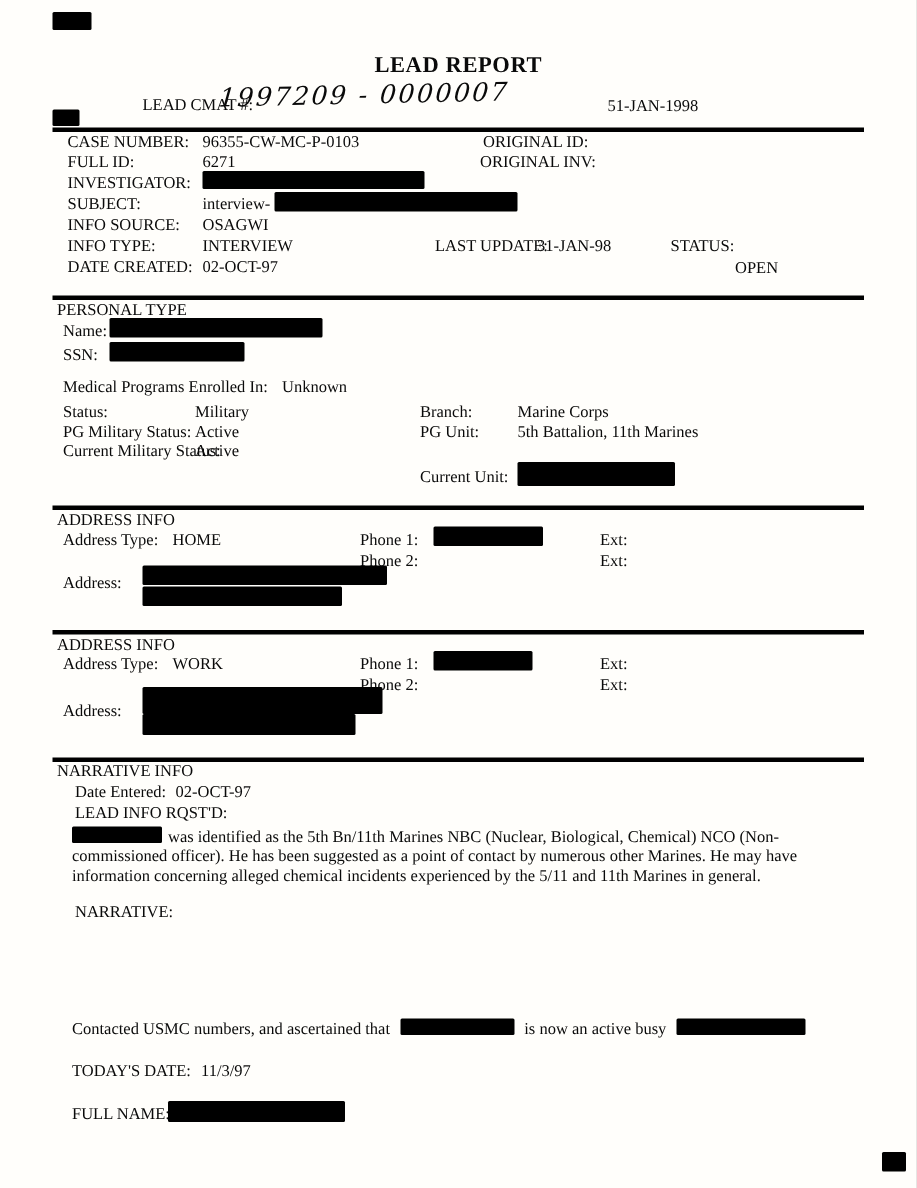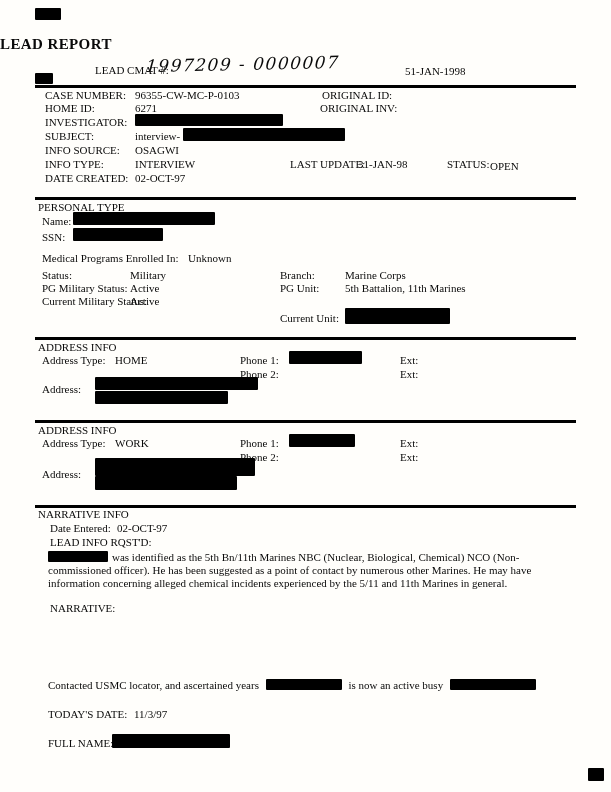--- a/index.html
+++ b/index.html
@@ -11,21 +11,21 @@
     background: #fffefb;
     color: #0a0a0a;
     font-size: 11px;
     overflow: hidden;
   }
   .pos { position: absolute; white-space: nowrap; line-height: 12px; }
   .b { font-weight: normal; }
   .rule { position: absolute; left: 35px; width: 541px; height: 3px; background: #000; }
   .redact { position: absolute; background: #000; border-radius: 1px; }
   .ri { display: inline-block; background: #000; height: 11px; vertical-align: -1px; border-radius: 1px; }
-  .title { position: absolute; left: 0; top: 36px; width: 100%; font-weight: bold; font-size: 15px; letter-spacing: 0.4px; }
+  .title { position: absolute; left: 0; top: 36px; width: 100%; text-align: center; font-weight: bold; font-size: 15px; letter-spacing: 0.4px; }
   .hand { position: absolute; font-family: "DejaVu Serif", serif; font-style: italic; font-size: 17px; letter-spacing: 1.5px; transform: rotate(-1.2deg) skewX(-6deg); white-space: nowrap; }
   .para { position: absolute; line-height: 13px; }
 </style>
 </head>
 <body>
 
 <div class="page">
 
   <div class="redact" style="left:35px;top:8px;width:26px;height:12px"></div>
   <div class="title">LEAD REPORT</div>
@@ -33,40 +33,40 @@
   <span class="hand" style="left:146px;top:54px">1997209 - 0000007</span>
   <span class="pos" style="left:405px;top:65px">51-JAN-1998</span>
   <div class="redact" style="left:35px;top:73px;width:18px;height:11px"></div>
 
   <div class="rule" style="top:85px"></div>
 
   <span class="pos b" style="left:45px;top:89px">CASE NUMBER:</span>
   <span class="pos" style="left:135px;top:89px">96355-CW-MC-P-0103</span>
   <span class="pos b" style="left:322px;top:89px">ORIGINAL ID:</span>
 
-  <span class="pos b" style="left:45px;top:102px">HOME ID:</span>
+  <span class="pos b" style="left:45px;top:102px">FULL ID:</span>
   <span class="pos" style="left:135px;top:102px">6271</span>
   <span class="pos b" style="left:320px;top:102px">ORIGINAL INV:</span>
 
   <span class="pos b" style="left:45px;top:116px">INVESTIGATOR:</span>
   <div class="redact" style="left:135px;top:114px;width:148px;height:12px"></div>
 
   <span class="pos b" style="left:45px;top:130px">SUBJECT:</span>
   <span class="pos" style="left:135px;top:130px">interview-</span>
   <div class="redact" style="left:183px;top:128px;width:162px;height:13px"></div>
 
   <span class="pos b" style="left:45px;top:144px">INFO SOURCE:</span>
   <span class="pos" style="left:135px;top:144px">OSAGWI</span>
 
   <span class="pos b" style="left:45px;top:158px">INFO TYPE:</span>
   <span class="pos" style="left:135px;top:158px">INTERVIEW</span>
   <span class="pos b" style="left:290px;top:158px">LAST UPDATE:</span>
   <span class="pos" style="left:358px;top:158px">31-JAN-98</span>
   <span class="pos b" style="left:447px;top:158px">STATUS:</span>
-  <span class="pos" style="left:490px;top:160px">OPEN</span>
+  <span class="pos" style="left:490px;top:173px">OPEN</span>
 
   <span class="pos b" style="left:45px;top:172px">DATE CREATED:</span>
   <span class="pos" style="left:135px;top:172px">02-OCT-97</span>
 
   <div class="rule" style="top:197px"></div>
   <span class="pos b" style="left:38px;top:201px">PERSONAL TYPE</span>
 
   <span class="pos b" style="left:42px;top:215px">Name:</span>
   <div class="redact" style="left:73px;top:212px;width:142px;height:13px"></div>
 
@@ -133,21 +133,21 @@
   <span class="pos b" style="left:50px;top:536px">LEAD INFO RQST'D:</span>
 
   <div class="para" style="left:48px;top:551px;width:515px">
     <span class="ri" style="width:60px;margin-right:4px"></span><span>was identified as the 5th Bn/11th Marines NBC (Nuclear, Biological, Chemical) NCO (Non-commissioned officer).  He has been suggested as a point of contact by numerous other Marines.  He may have information concerning alleged chemical incidents experienced by the 5/11 and 11th Marines in general.</span>
   </div>
 
   <span class="pos b" style="left:50px;top:602px">NARRATIVE:</span>
 
 
   <div class="para" style="left:48px;top:679px;width:525px">
-    <span>Contacted USMC locator, and ascertained years</span>
+    <span>Contacted USMC numbers, and ascertained that</span>
     <span class="ri" style="width:76px;margin:0 4px"></span>
     <span>is now an active busy</span>
     <span class="ri" style="width:86px;margin-left:4px"></span>
   </div>
 
   <span class="pos" style="left:48px;top:708px">TODAY'S DATE:</span>
   <span class="pos" style="left:134px;top:708px">11/3/97</span>
 
   <span class="pos" style="left:48px;top:737px">FULL NAME:</span>
   <div class="redact" style="left:112px;top:734px;width:118px;height:14px"></div>

